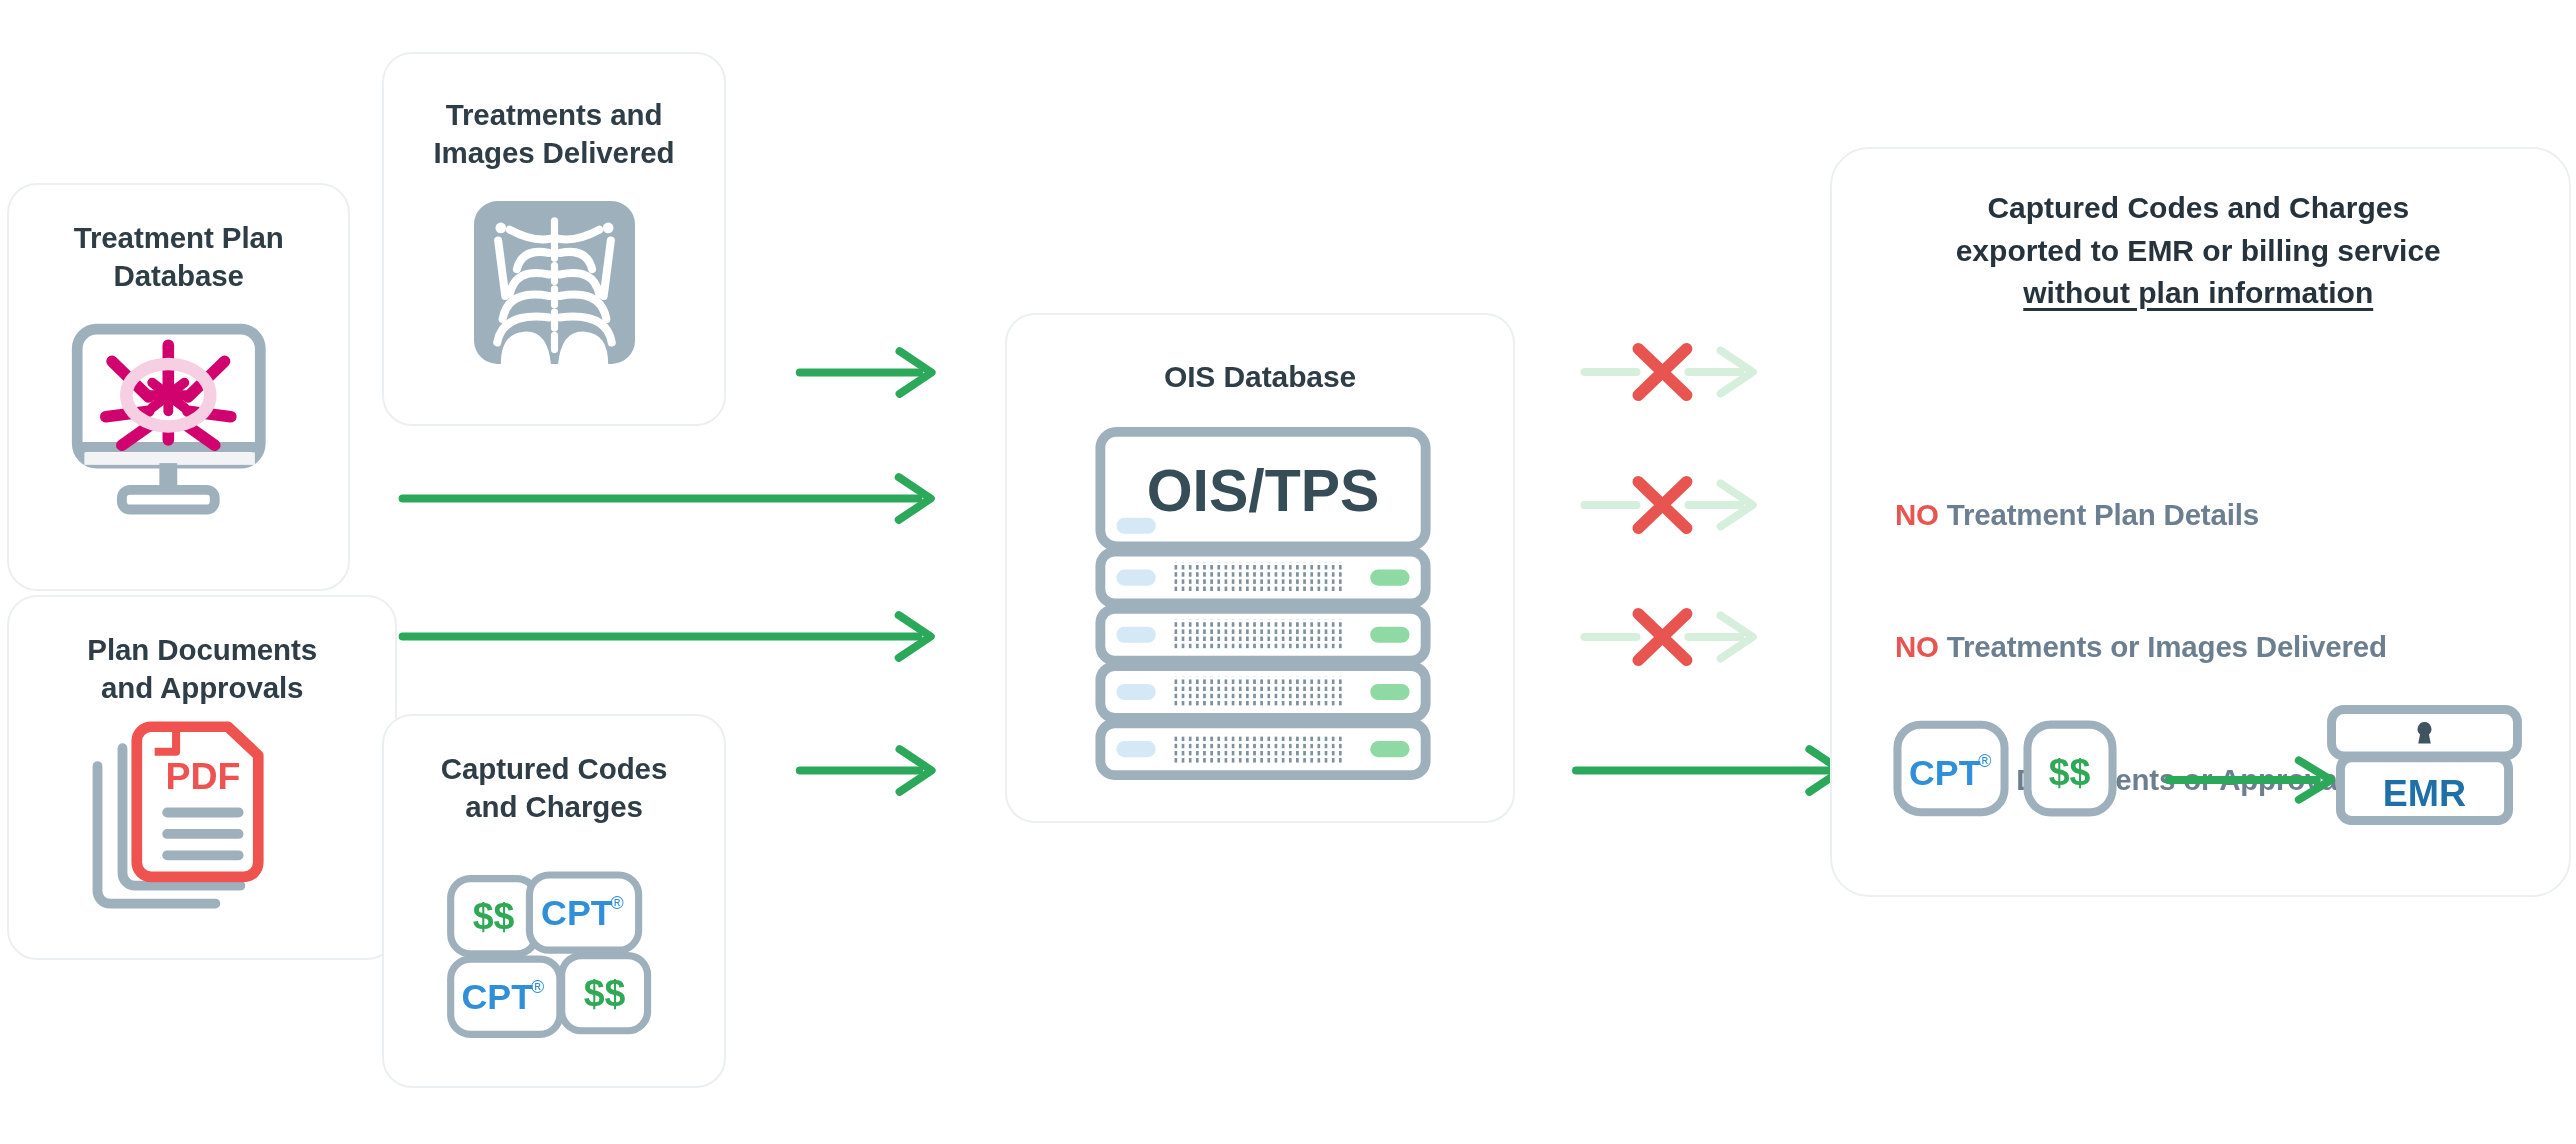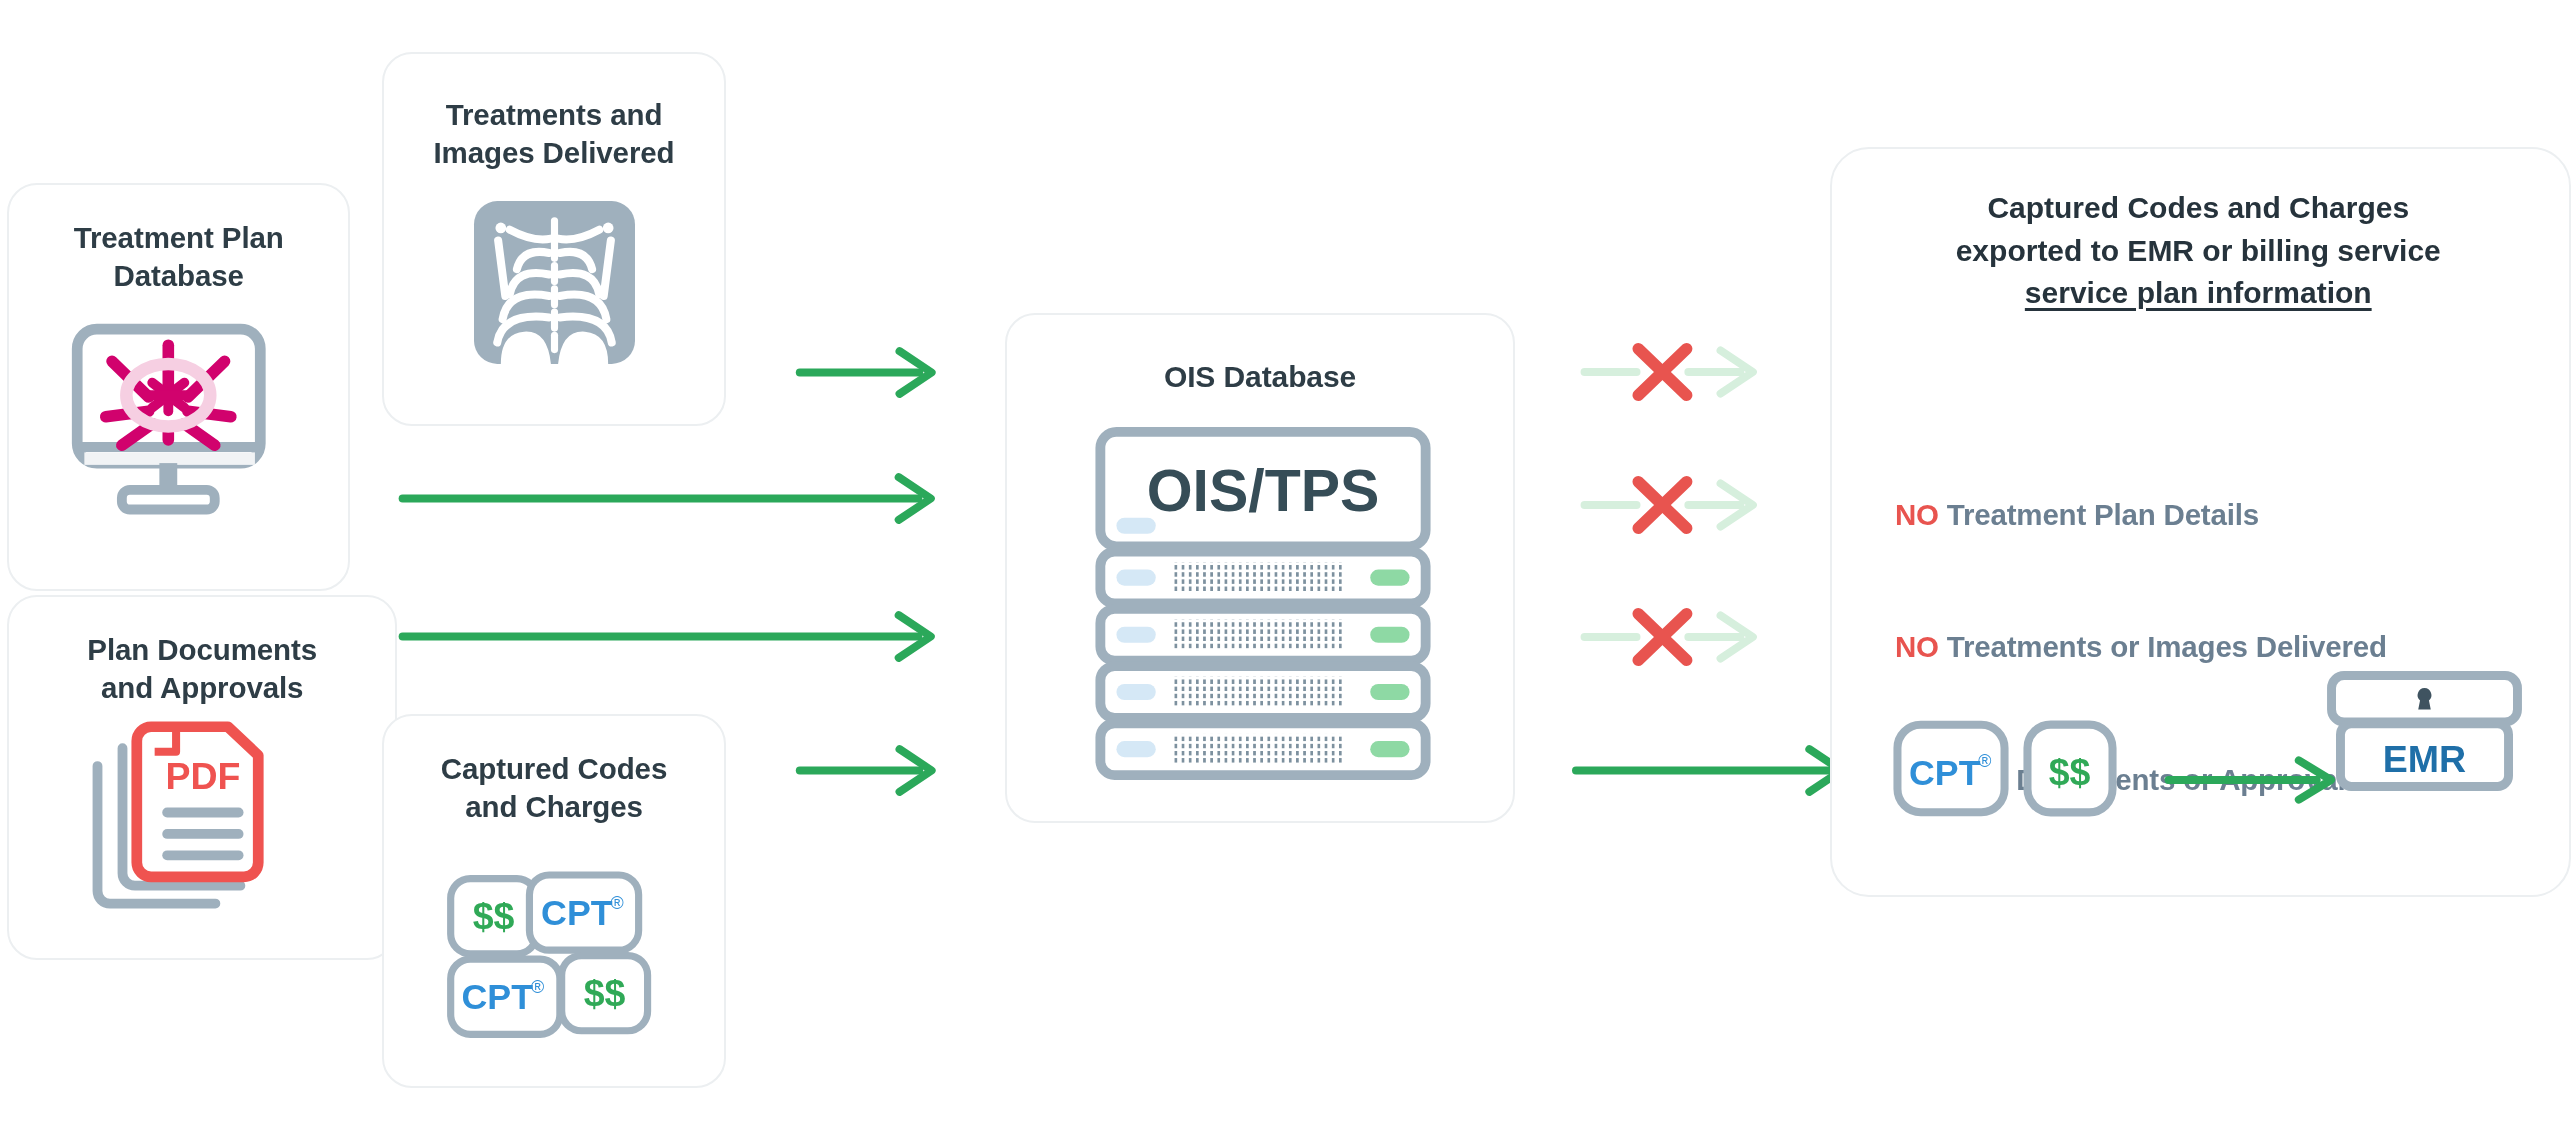--- a/index.html
+++ b/index.html
@@ -80,21 +80,21 @@
   #arrow-out{left:1572px;top:742px;width:277px;height:57px;}
   .xarrow{position:absolute;width:179px;height:86px;}
   #xarrow-1{left:1581px;top:329px;}
   #xarrow-2{left:1581px;top:462px;}
   #xarrow-3{left:1581px;top:594px;}
 
   
   .badge-cpt-out{position:absolute;left:1893px;top:720px;width:116px;height:97px;}
   .badge-dd-out{position:absolute;left:2023px;top:720px;width:94px;height:97px;}
   #arrow-emr{position:absolute;left:2165px;top:753px;width:174px;height:54px;}
-  .icon-emr{position:absolute;left:2326px;top:672px;width:197px;height:150px;}
+  .icon-emr{position:absolute;left:2326px;top:706px;width:197px;height:150px;}
 
   svg{display:block;overflow:visible;}
 </style>
 </head>
 <body>
 
 <div class="stage">
 
   <div class="card" id="card-plan">
     <div class="card-title">
@@ -327,21 +327,21 @@
     <svg viewBox="0 0 310 64" width="277" height="57">
       <line x1="4" y1="32" x2="288" y2="32" stroke="#2ba85a" stroke-width="9" stroke-linecap="round"></line>
       <polyline points="266,8 302,32 266,56" fill="none" stroke="#2ba85a" stroke-width="9" stroke-linecap="round" stroke-linejoin="round"></polyline>
     </svg>
   </div>
 
   <div class="card" id="panel-export">
     <div class="panel-head">
       <span>Captured Codes and Charges</span><br>
       <span>exported to EMR or billing service</span><br>
-      <span class="u">service plan information</span>
+      <span class="u">without plan information</span>
     </div>
 
     <div class="no-row r2">
       <span class="no">NO</span>
       <span>Treatments or Images Delivered</span>
     </div>
     <div class="no-row r1">
       <span class="no">NO</span>
       <span>Treatment Plan Details</span>
     </div>

